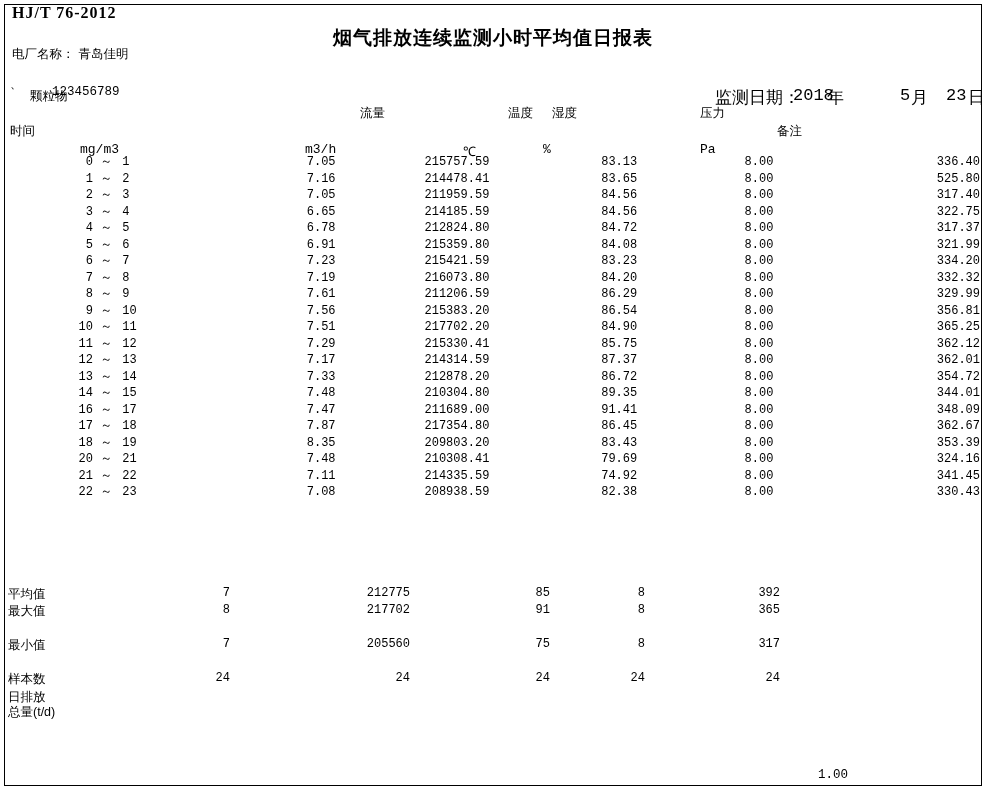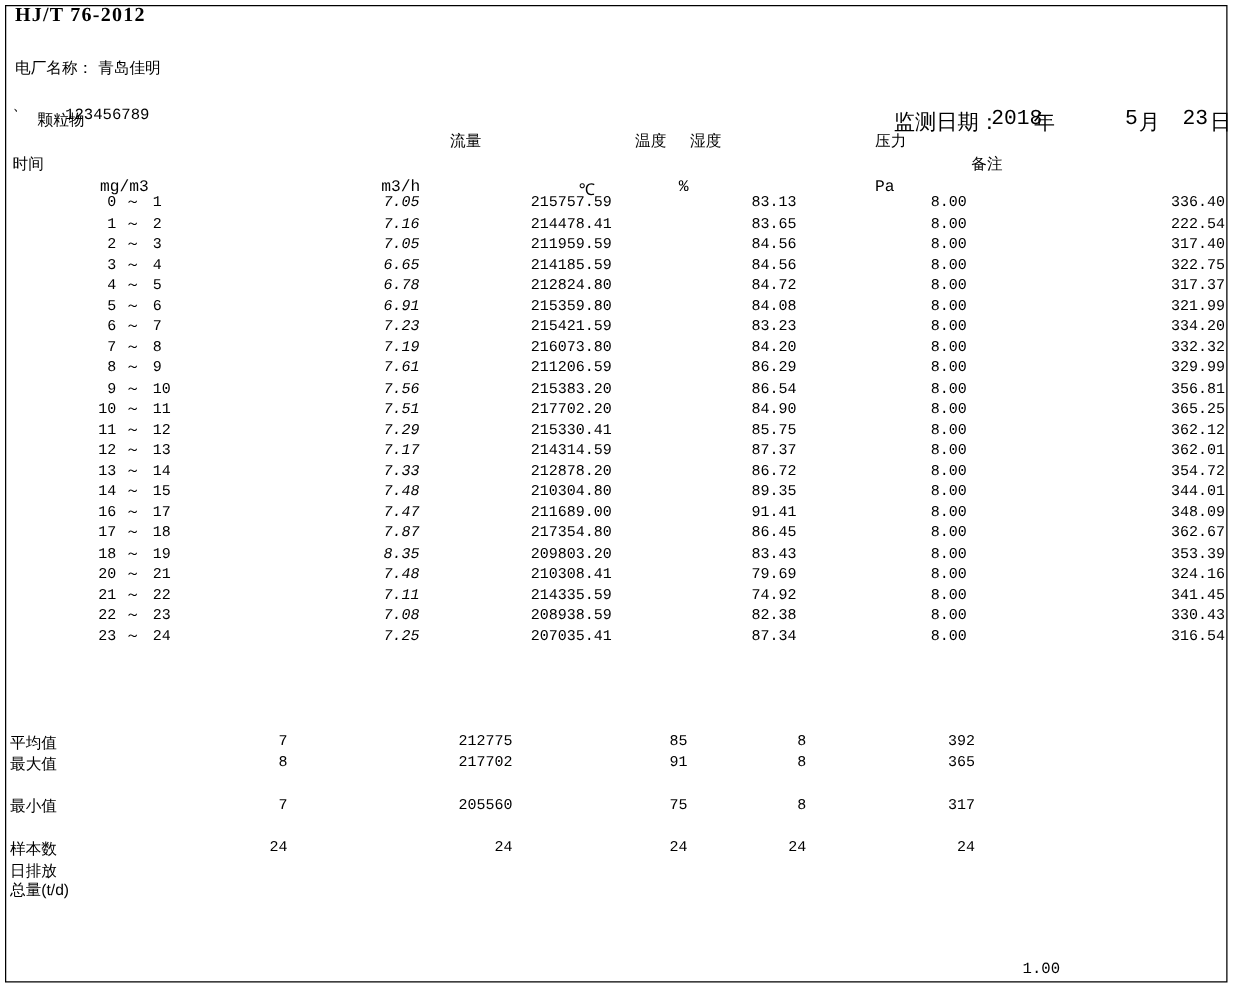--- a/index.html
+++ b/index.html
@@ -102,21 +102,21 @@
     font-size: 12px;
   }
   .data-table td {
     padding: 0;
     height: 16.5px;
     line-height: 16.5px;
     white-space: nowrap;
   }
   .c-h1 { width: 95px; text-align: right; padding-right: 4px !important; }
   .c-h2 { width: 60px; text-align: left; padding-left: 6px !important; }
-  .c-pm { width: 120px; text-align: right; padding-right: 6px !important; font-style: italic; }
+  .c-pm { width: 120px; text-align: right; padding-right: 6px !important; }
   .c-fl { width: 125px; text-align: right; padding-right: 6px !important; }
   .c-tp { width: 120px; text-align: right; padding-right: 6px !important; }
   .c-hu { width: 110px; text-align: right; padding-right: 6px !important; }
   .c-pr { width: 170px; text-align: right; padding-right: 6px !important; }
 
   
   .summary {
     position: absolute;
     left: 0;
     top: 586px;
@@ -161,20 +161,21 @@
 </style>
 </head>
 <body>
 
 <div class="page">
 
   <div class="border-box"></div>
 
   <div class="std-code">HJ/T 76-2012</div>
 
+  <div class="title">烟气排放连续监测小时平均值日报表</div>
 
   <div class="plant-line">
     <span class="lbl">电厂名称：</span><span class="val">青岛佳明</span>
   </div>
 
   <div class="tick">、</div>
   <div class="code-num">123456789</div>
 
   <div class="hdr" style="left:30px; top:88px;">颗粒物</div>
   <div class="hdr" style="left:360px; top:105px;">流量</div>
@@ -209,21 +210,21 @@
           <td class="c-hu">8.00</td>
           <td class="c-pr">336.40</td>
         </tr>
         <tr>
           <td class="c-h1">1 ～</td>
           <td class="c-h2">2</td>
           <td class="c-pm">7.16</td>
           <td class="c-fl">214478.41</td>
           <td class="c-tp">83.65</td>
           <td class="c-hu">8.00</td>
-          <td class="c-pr">222.54</td>
+          <td class="c-pr">525.80</td>
         </tr>
         <tr>
           <td class="c-h1">2 ～</td>
           <td class="c-h2">3</td>
           <td class="c-pm">7.05</td>
           <td class="c-fl">211959.59</td>
           <td class="c-tp">84.56</td>
           <td class="c-hu">8.00</td>
           <td class="c-pr">317.40</td>
         </tr>
@@ -381,29 +382,20 @@
           <td class="c-pr">341.45</td>
         </tr>
         <tr>
           <td class="c-h1">22 ～</td>
           <td class="c-h2">23</td>
           <td class="c-pm">7.08</td>
           <td class="c-fl">208938.59</td>
           <td class="c-tp">82.38</td>
           <td class="c-hu">8.00</td>
           <td class="c-pr">330.43</td>
-        </tr>
-        <tr>
-          <td class="c-h1">23 ～</td>
-          <td class="c-h2">24</td>
-          <td class="c-pm">7.25</td>
-          <td class="c-fl">207035.41</td>
-          <td class="c-tp">87.34</td>
-          <td class="c-hu">8.00</td>
-          <td class="c-pr">316.54</td>
         </tr>
       </tbody>
   </table>
 
   <div class="summary">
     <div class="sum-row">
       <span class="sum-label">平均值</span>
       <span class="sum-val v-pm">7</span>
       <span class="sum-val v-fl">212775</span>
       <span class="sum-val v-tp">85</span>

